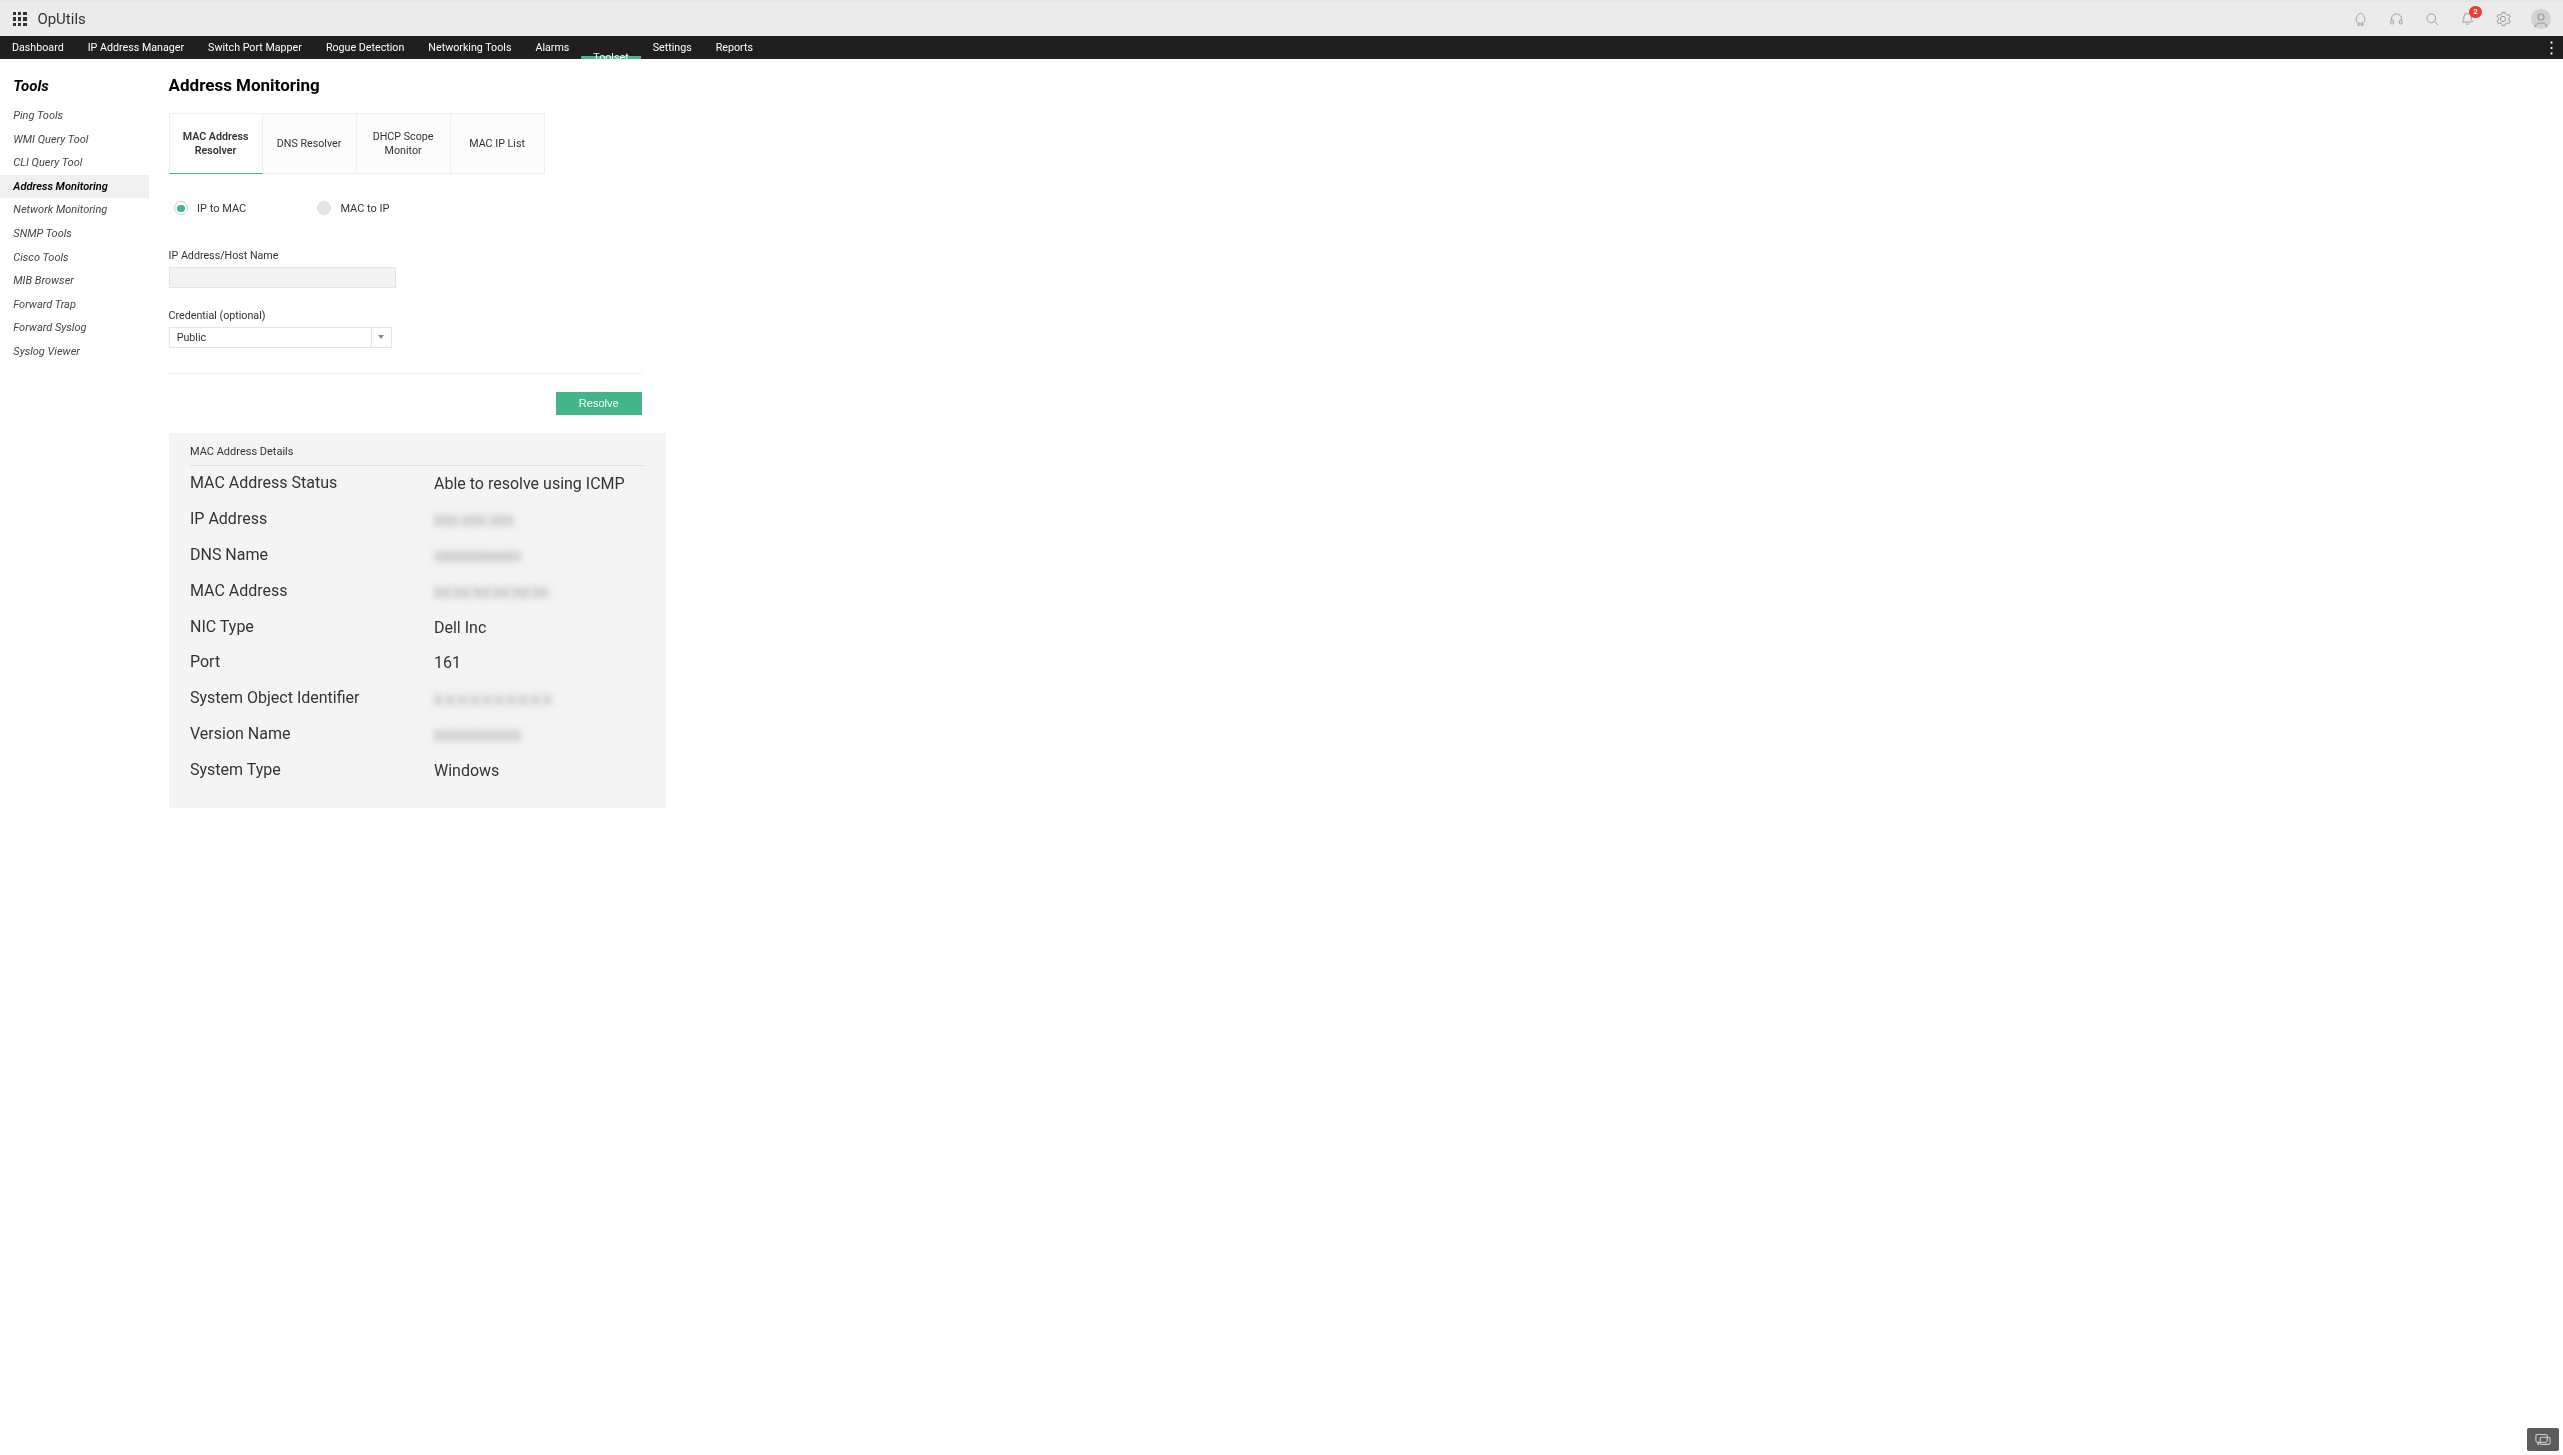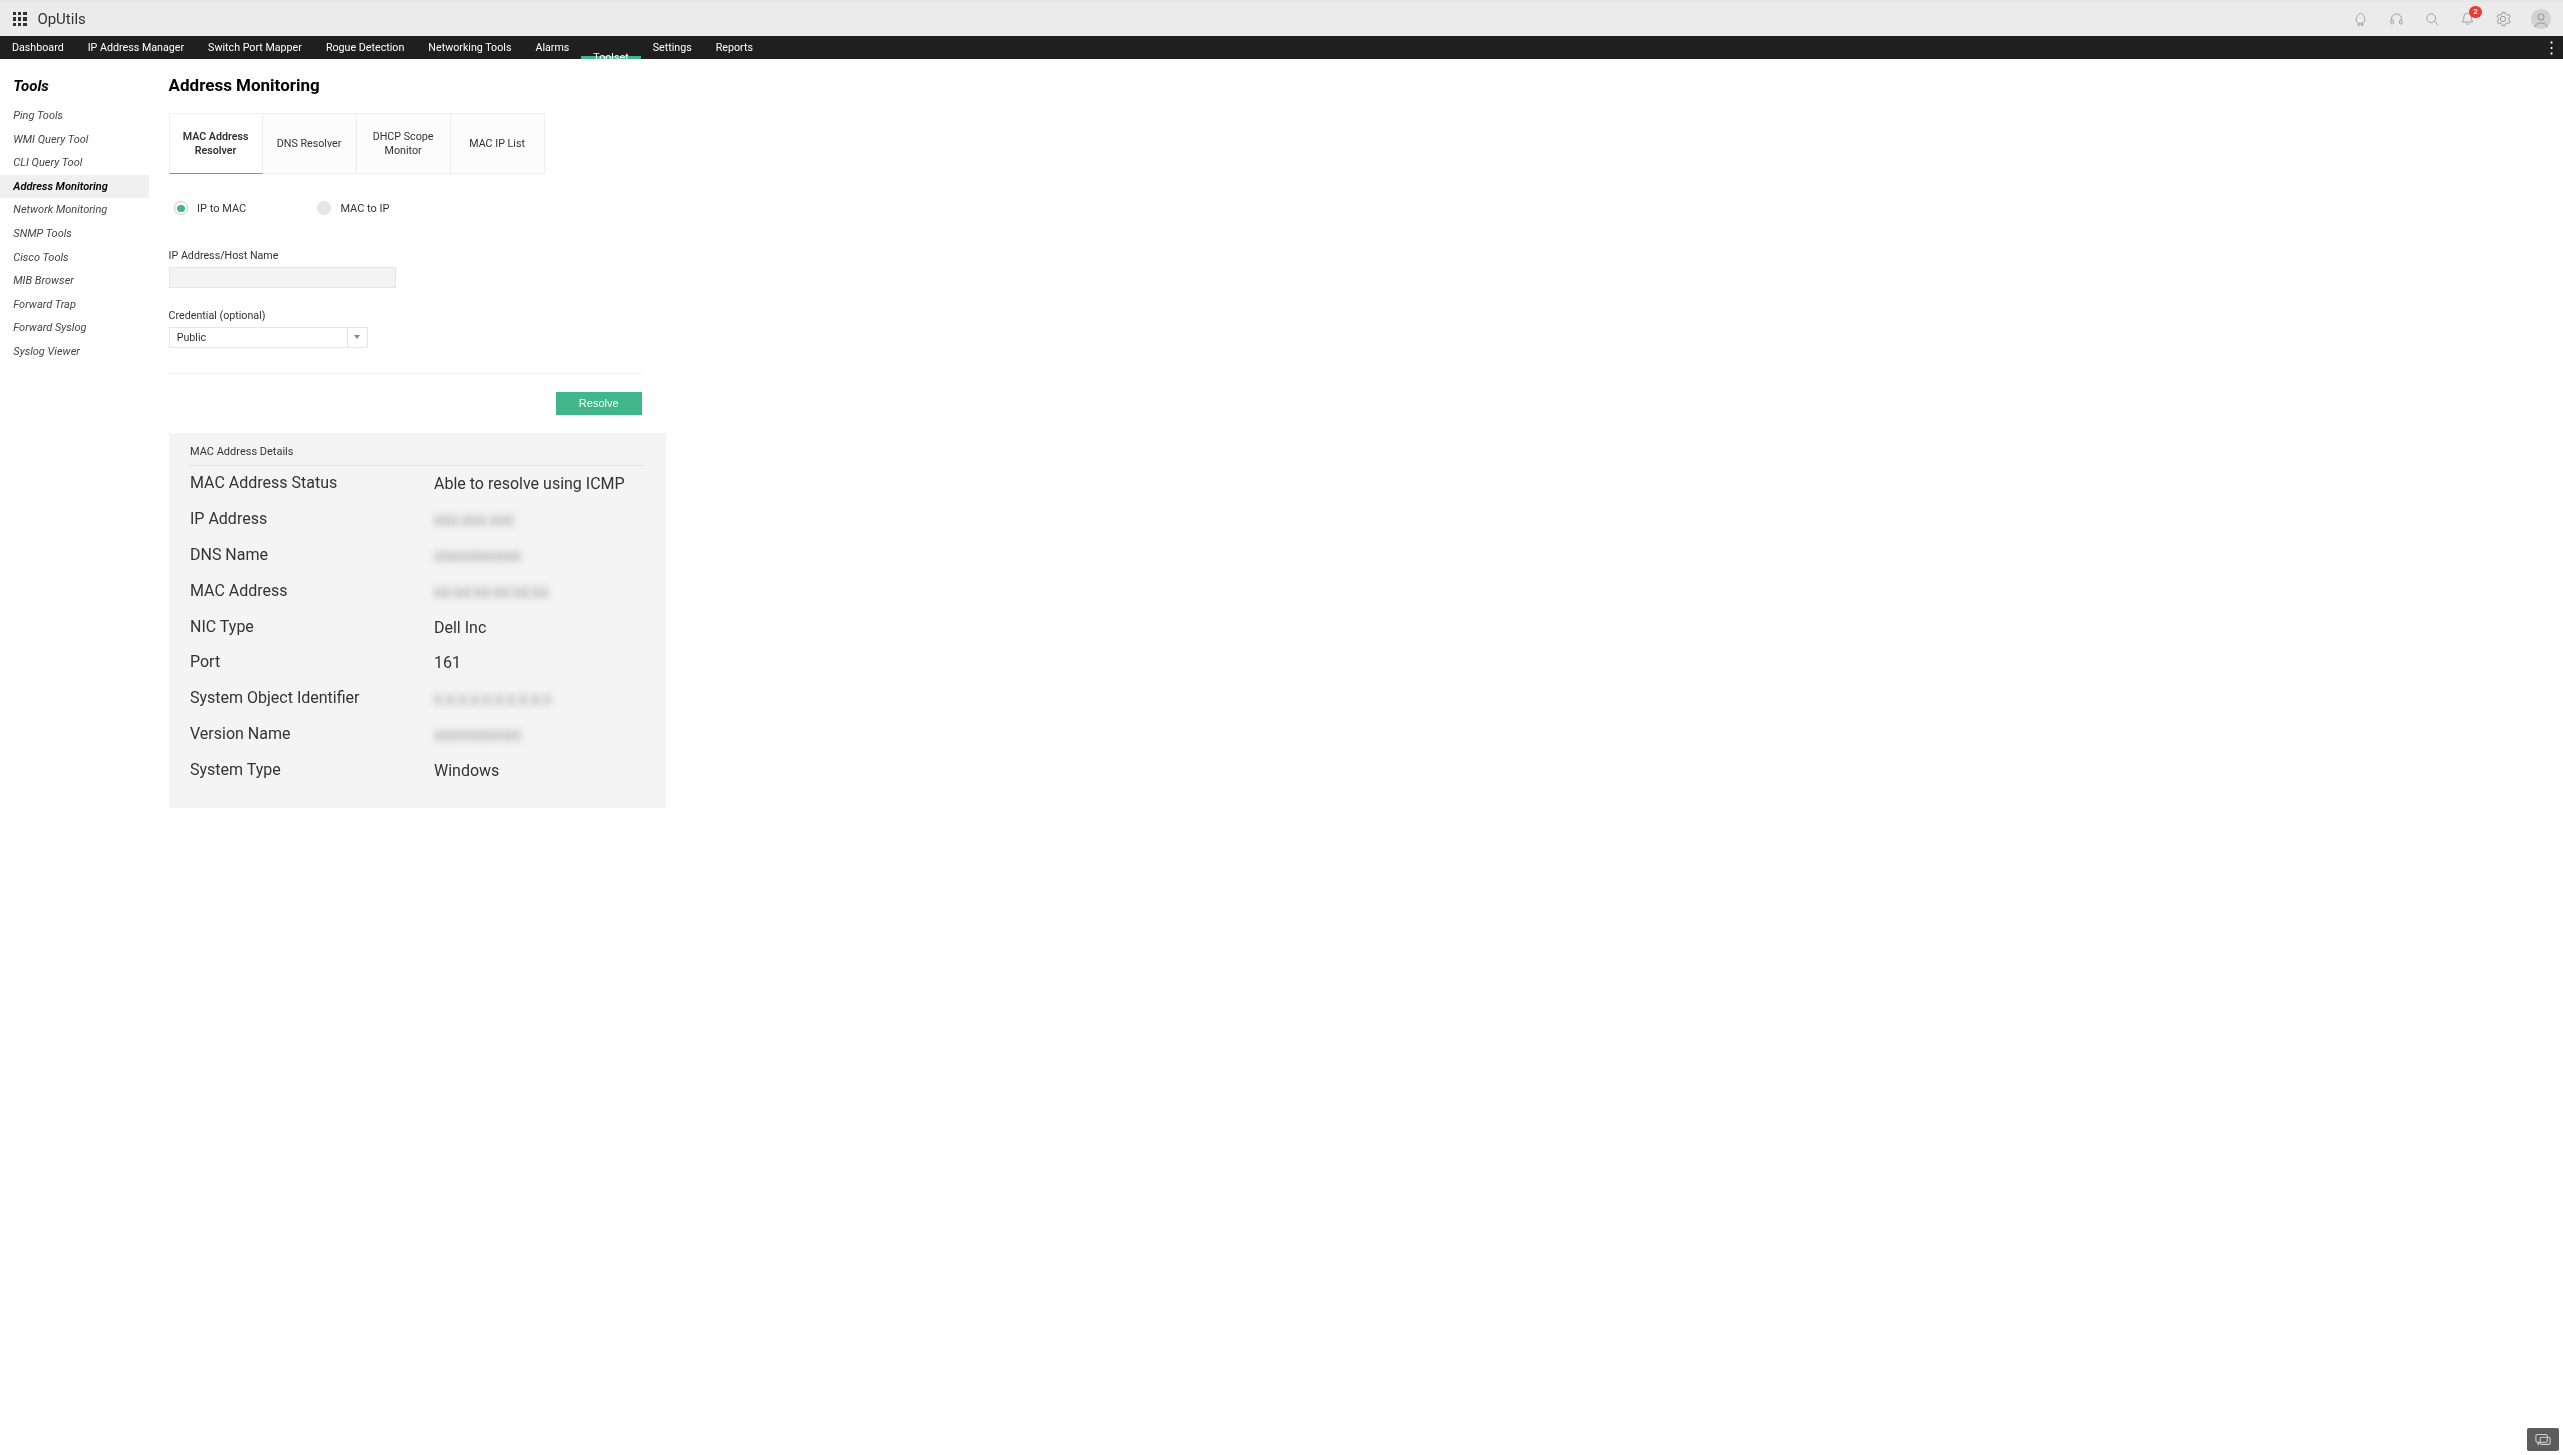--- a/index.html
+++ b/index.html
@@ -56,21 +56,21 @@
     .radio-inner { width:7.1px; height:7.1px; border-radius:50%; }
     .radio.checked .radio-inner { background:#43b58b; }
     .radio.unchecked .radio-outer { background:#e6e6e6; border-color:#ddd;}
     .radio-lbl { font-size: 11px; }
 
     
     .form-area { margin-top: 34px; }
     .field-lbl { font-size: 10.7px; margin-bottom: 4.4px; display:block; }
     .text-input { width: 227px; height: 21.4px; border: 0.9px solid #e5e5e5; background:#f3f3f3; padding: 0 7.1px; font-size:10.7px; }
     .cred-row { margin-top: 21.4px; }
-    .select-wrap { display:flex; width: 199px; border:0.9px solid #e5e5e5; height:21.4px; align-items:center;}
+    .select-wrap { display:flex; width: 223px; border:0.9px solid #e5e5e5; height:21.4px; align-items:center;}
     .select-val { flex:1; padding: 0 7.1px; font-size:10.7px; }
     .select-btn { width:19.6px; height:100%; border-left:0.9px solid #e5e5e5; display:flex; align-items:center; justify-content:center; cursor:pointer; }
     .caret-down { width:0; height:0; border-left:3.6px solid transparent; border-right:3.6px solid transparent; border-top:4.4px solid #888; }
 
     .divider { border: none; border-top: 0.9px solid #eee; margin: 25px 0 18px 0; width: 473px; }
     .resolve-row { width: 473px; display:flex; justify-content:flex-end; margin-top: 18px; }
     .resolve-btn { background:#43b58b; color:#fff; border:none; padding: 5.3px 23px; font-size:11px; cursor:pointer; }
 
     
     .details-panel { background:#f4f4f4; width: 497px; margin-top: 18px; padding: 12.5px 21.4px 19.6px 21.4px; }

